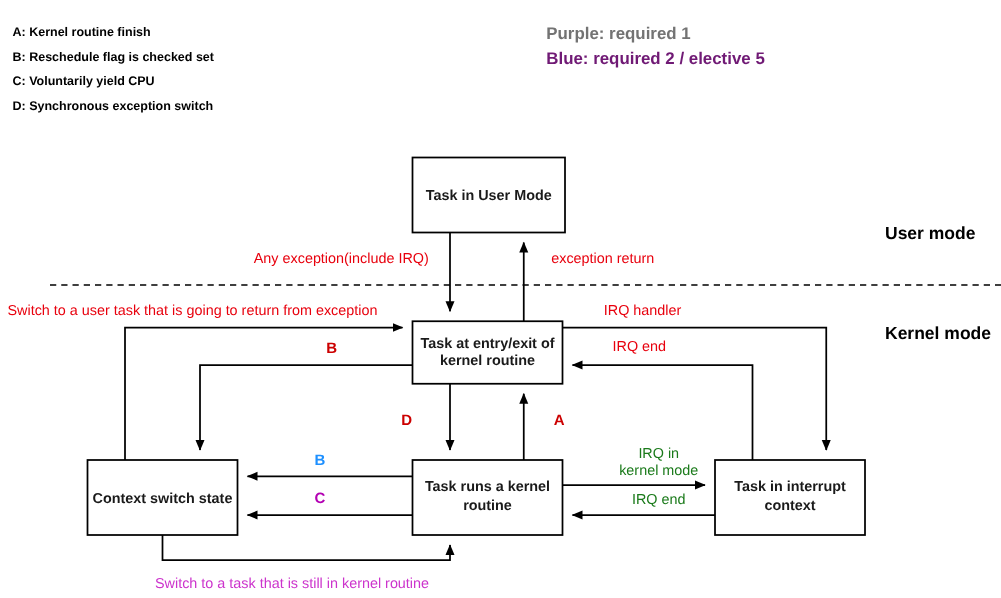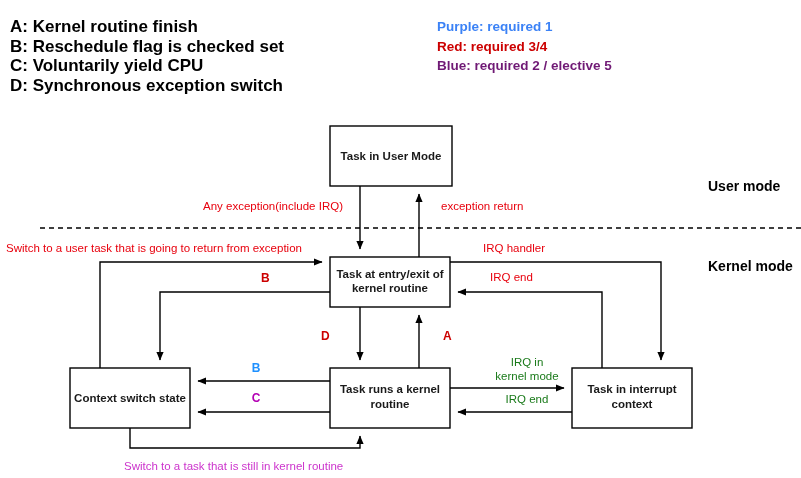--- a/index.html
+++ b/index.html
@@ -1,22 +1,22 @@
 <!DOCTYPE html>
 <html><head>
 <meta charset="utf-8">
 <style>
   html,body{margin:0;padding:0;background:#ffffff;}
   body{width:801px;height:478px;position:relative;overflow:hidden;
        font-family:"Liberation Sans",sans-serif;}
   #stage{position:absolute;left:0;top:0;width:801px;height:478px;}
   svg{position:absolute;left:0;top:0;}
-  .legend-left{position:absolute;left:10px;top:17px;font-size:17px;font-weight:bold;color:#000;line-height:19.5px;}
+  .legend-left{position:absolute;left:10px;top:17px;font-size:10px;font-weight:bold;color:#000;line-height:19.5px;}
   .legend-right{position:absolute;left:437px;top:17px;font-size:13.5px;font-weight:bold;line-height:19.5px;}
-  .lg-purple{color:#3b82f6;}
+  .lg-purple{color:#737373;}
   .lg-red{color:#cc0000;}
   .lg-green{color:#006600;}
   .lg-blue{color:#701a75;}
   .mode-label{position:absolute;font-size:14px;font-weight:bold;color:#000;}
   .box-text{font-family:"Liberation Sans",sans-serif;font-size:11.5px;font-weight:bold;fill:#1a1a1a;}
   .edge-red{font-family:"Liberation Sans",sans-serif;font-size:11.5px;fill:#e8000d;}
   .edge-red-b{font-family:"Liberation Sans",sans-serif;font-size:12px;font-weight:bold;fill:#cc0000;}
   .edge-green{font-family:"Liberation Sans",sans-serif;font-size:11.5px;fill:#1a7a1a;}
   .edge-blue{font-family:"Liberation Sans",sans-serif;font-size:12px;font-weight:bold;fill:#1e90ff;}
   .edge-purple{font-family:"Liberation Sans",sans-serif;font-size:11.5px;fill:#cc33cc;}
@@ -32,21 +32,20 @@
 
   <div class="legend-left">
     <div>A: Kernel routine finish</div>
     <div>B: Reschedule flag is checked set</div>
     <div>C: Voluntarily yield CPU</div>
     <div>D: Synchronous exception switch</div>
   </div>
 
   <div class="legend-right">
     <div class="lg-purple">Purple: required 1</div>
-    <div class="lg-red">Red: required 3/4</div>
     <div class="lg-blue">Blue: required 2 / elective 5</div>
   </div>
 
   <div class="mode-label" style="left:708px;top:178px;">User mode</div>
   <div class="mode-label" style="left:708px;top:258px;">Kernel mode</div>
 
   <svg width="801" height="478">
     <defs>
       <marker id="ah" markerWidth="9" markerHeight="9" refX="8" refY="4.2" orient="auto" markerUnits="userSpaceOnUse">
         <path d="M0,0.6 L8.6,4.2 L0,7.8 z" fill="#000"></path>

